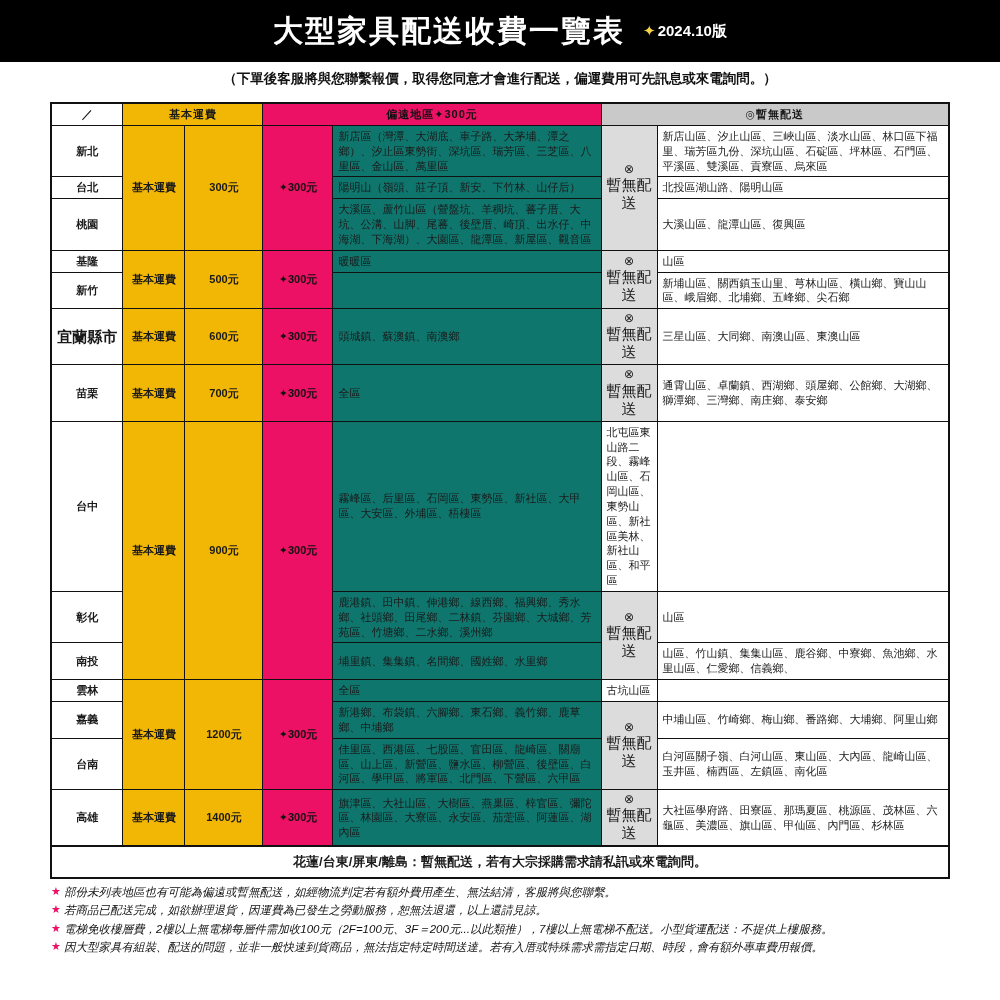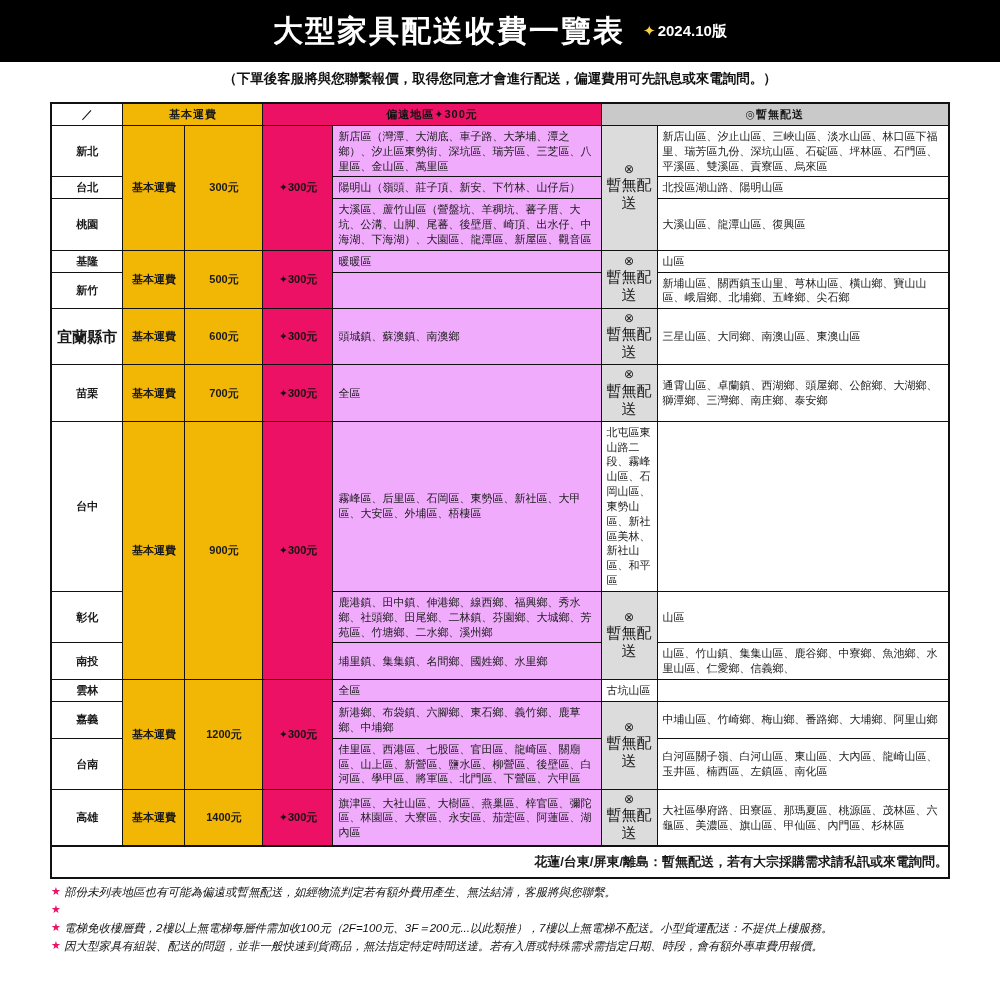--- a/index.html
+++ b/index.html
@@ -38,21 +38,21 @@
     border:1px solid #111;
     padding:3px 5px;
     vertical-align:middle;
     font-size:11px;
     line-height:1.35;
   }
   .c-region{width:72px;text-align:center;font-size:17px;font-weight:bold;}
   .c-basic{width:62px;text-align:center;font-size:12px;font-weight:bold;background:#f2b705;}
   .c-fee{width:78px;text-align:center;font-size:19px;font-weight:bold;background:#f2b705;}
   .c-plus{width:70px;text-align:center;font-size:14px;font-weight:bold;background:#ec1164;color:#111;margin-top:20px;}
-  .c-area{width:268px;background:#f0abfc;text-align:left;}
+  .c-area{width:268px;background:#0f766e;text-align:left;}
   .c-nomark{width:56px;text-align:center;background:#dcdcdc;font-size:11px;line-height:1.25;}
   .c-nolist{background:#ffffff;text-align:left;}
 
   thead th{background:#ffffff;font-weight:bold;}
   th.h-slash{background:#ffffff;font-size:15px;}
   th.h-basic{background:#f2b705;font-size:16px;letter-spacing:1px;}
   th.h-remote{background:#ec1164;font-size:16px;letter-spacing:1px;color:#111;}
   th.h-none{background:#c9c9c9;font-size:15px;letter-spacing:1px;}
 
   .nomark .circ{display:block;font-size:12px;line-height:1.1;}
@@ -224,32 +224,33 @@
         <td class="c-plus">✦300元</td>
         <td class="c-area">旗津區、大社山區、大樹區、燕巢區、梓官區、彌陀區、林園區、大寮區、永安區、茄萣區、阿蓮區、湖內區</td>
         <td class="c-nomark nomark">
           <span class="circ">⊗</span>
           <span class="t">暫無配送</span>
         </td>
         <td class="c-nolist">大社區學府路、田寮區、那瑪夏區、桃源區、茂林區、六龜區、美濃區、旗山區、甲仙區、內門區、杉林區</td>
       </tr>
 
       <tr>
-        <td colspan="7" style="border-top:2px solid #111;text-align:right;font-size:13px;font-weight:bold;padding:6px 0;">花蓮/台東/屏東/離島：暫無配送，若有大宗採購需求請私訊或來電詢問。</td>
+        <td colspan="7" style="border-top:2px solid #111;text-align:center;font-size:13px;font-weight:bold;padding:6px 0;">花蓮/台東/屏東/離島：暫無配送，若有大宗採購需求請私訊或來電詢問。</td>
       </tr>
     </tbody>
   </table>
 
   <div class="notes">
     <div class="line">
       <span class="star">★</span>
       <span class="txt">部份未列表地區也有可能為偏遠或暫無配送，如經物流判定若有額外費用產生、無法結清，客服將與您聯繫。</span>
     </div>
     <div class="line">
       <span class="star">★</span>
+      <span class="txt">若商品已配送完成，如欲辦理退貨，因運費為已發生之勞動服務，恕無法退還，以上還請見諒。</span>
     </div>
     <div class="line">
       <span class="star">★</span>
       <span class="txt">電梯免收樓層費，2樓以上無電梯每層件需加收100元（2F=100元、3F＝200元...以此類推），7樓以上無電梯不配送。小型貨運配送：不提供上樓服務。</span>
     </div>
     <div class="line">
       <span class="star">★</span>
       <span class="txt">因大型家具有組裝、配送的問題，並非一般快速到貨商品，無法指定特定時間送達。若有入厝或特殊需求需指定日期、時段，會有額外專車費用報價。</span>
     </div>
   </div>

